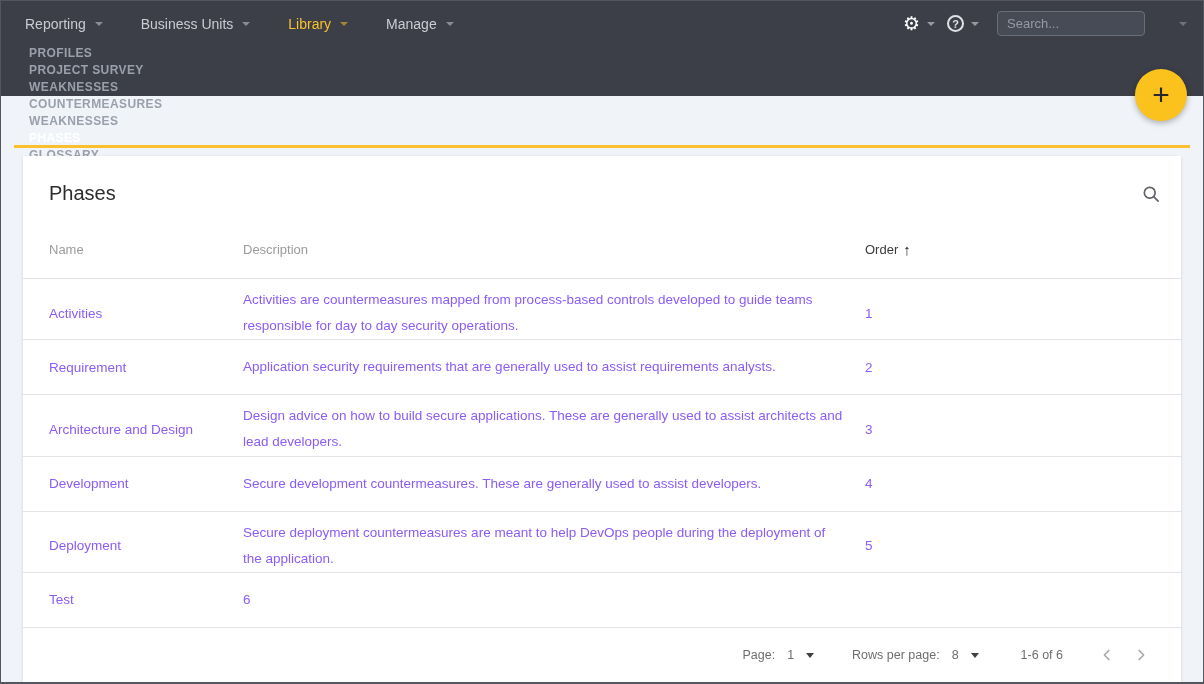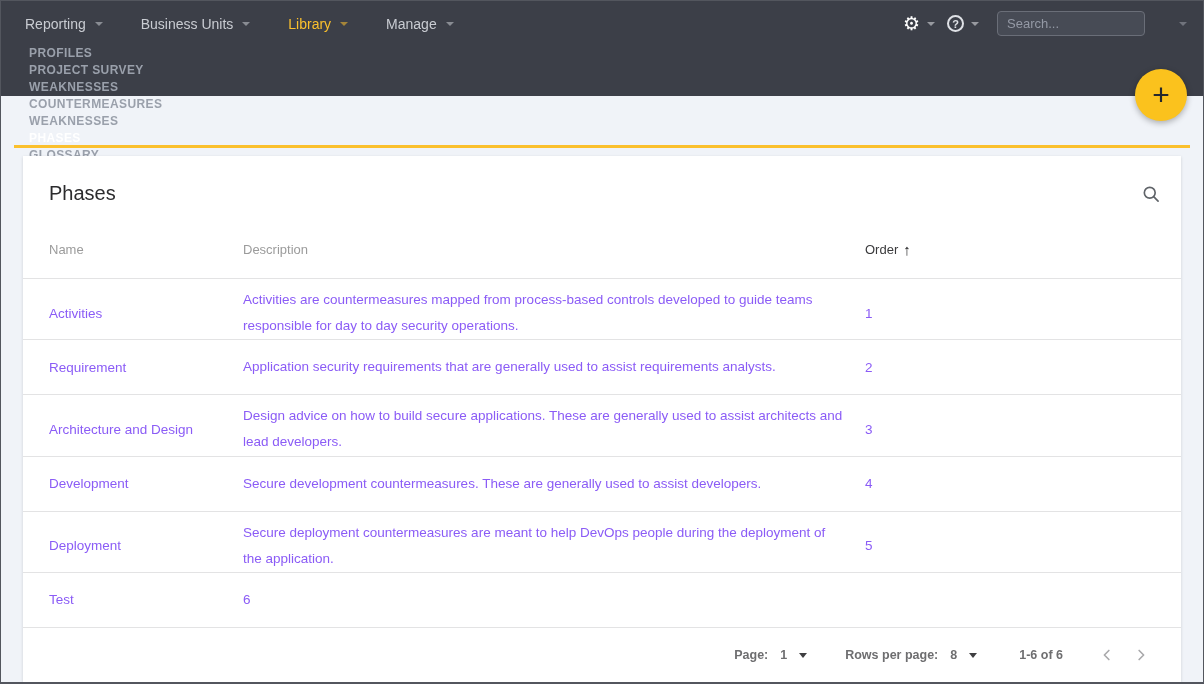--- a/index.html
+++ b/index.html
@@ -93,21 +93,21 @@
     padding-top:8px; padding-bottom:8px;
     color:#8b5cf6; font-size:13.5px; cursor:pointer;
   }
   .cell-desc { padding-right:18px; line-height:26px; }
   .cell-order { font-size:13.5px; }
 
   
   .tfoot {
     margin-top:auto; border-top:1px solid #e3e3e4;
     min-height:55px; display:flex; align-items:center; justify-content:flex-end;
-    padding-right:28px; color:#6e6e70; font-size:12.5px;font-weight:bold;
+    padding-right:28px; color:#6e6e70; font-size:12.5px;
   }
   .pg-group { display:flex; align-items:center; gap:12px; cursor:pointer; }
   .pg-caret {
     width:0; height:0;
     border-left:4.5px solid transparent; border-right:4.5px solid transparent;
     border-top:5px solid #3f3f41;
   }
   .pg-gap-lg { margin-left:38px; }
   .pg-range { margin-left:42px; }
   .pg-nav { display:flex; align-items:center; gap:10px; margin-left:32px; }

